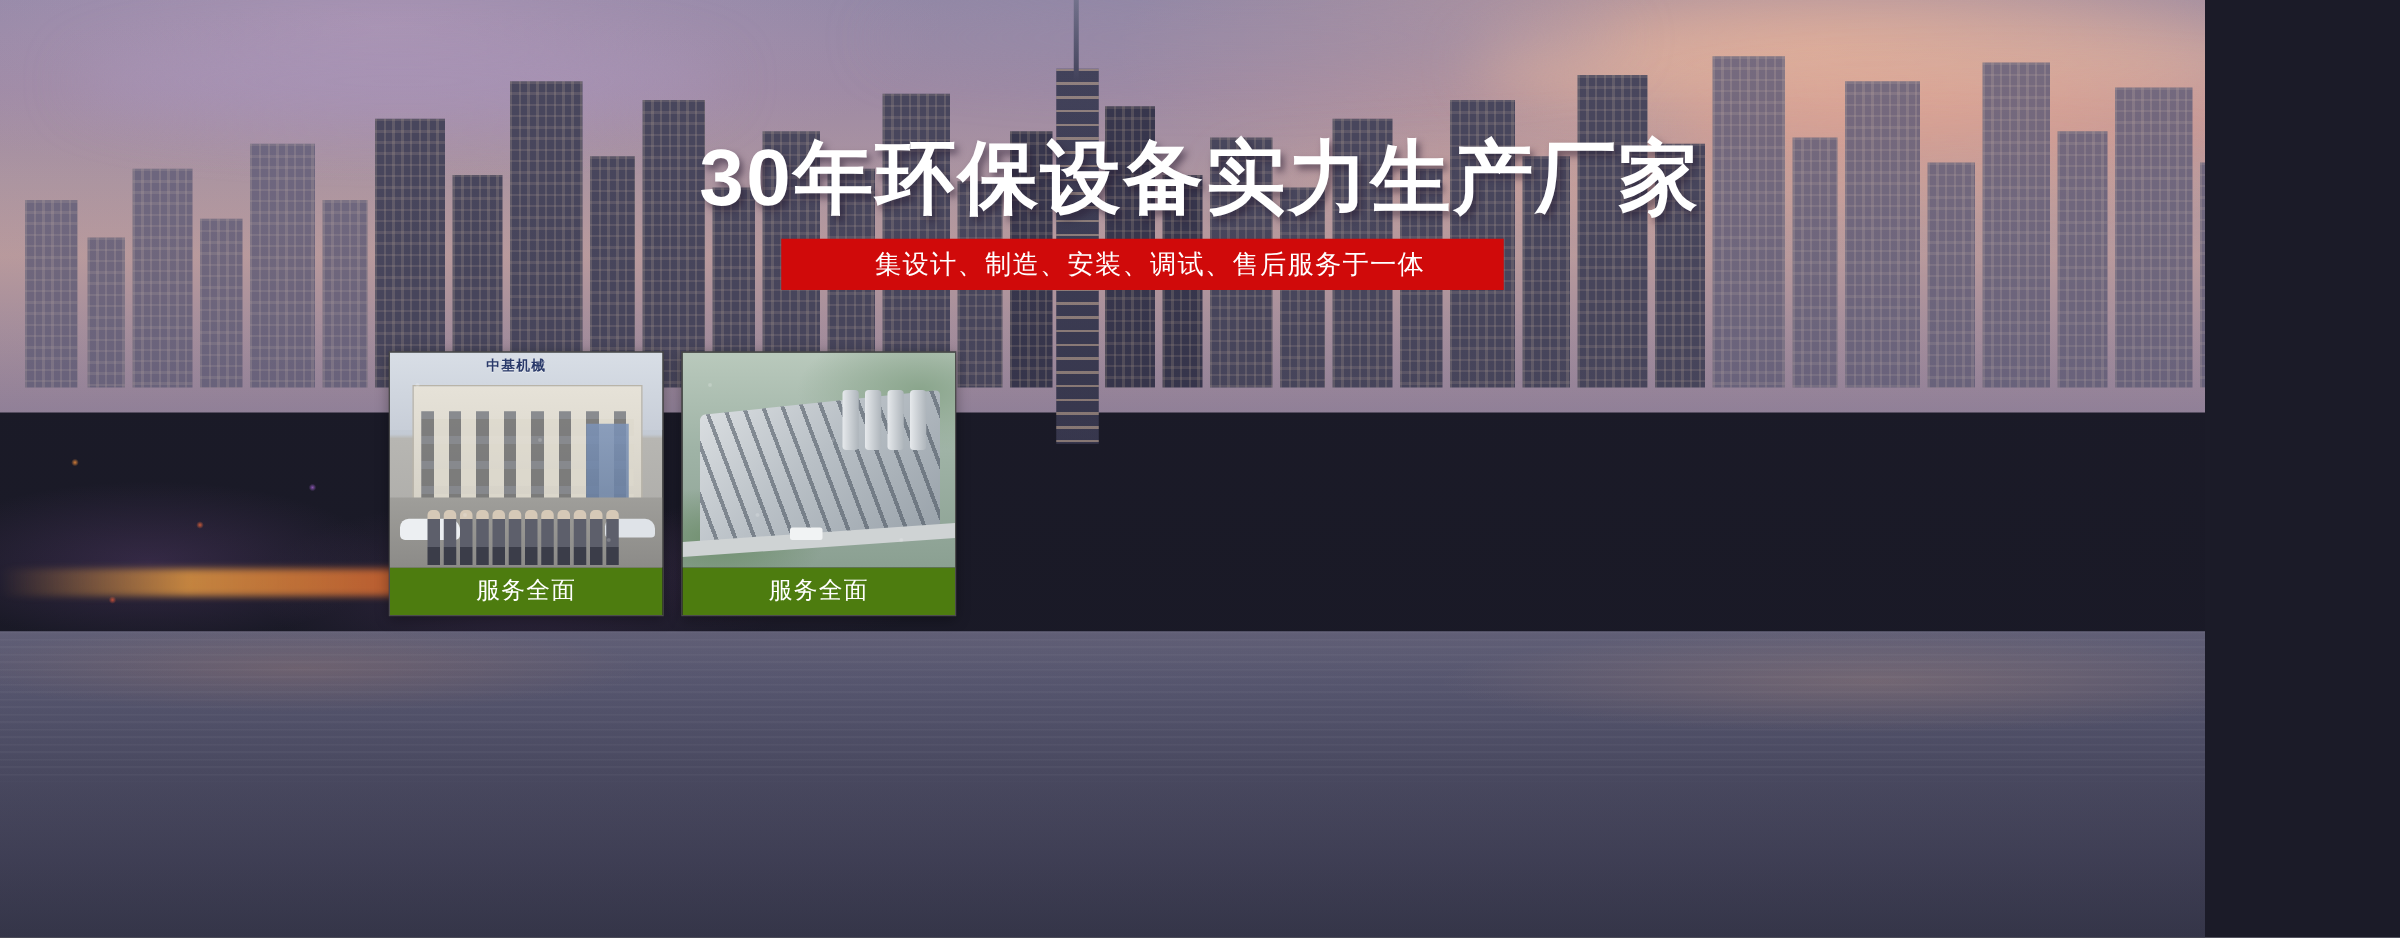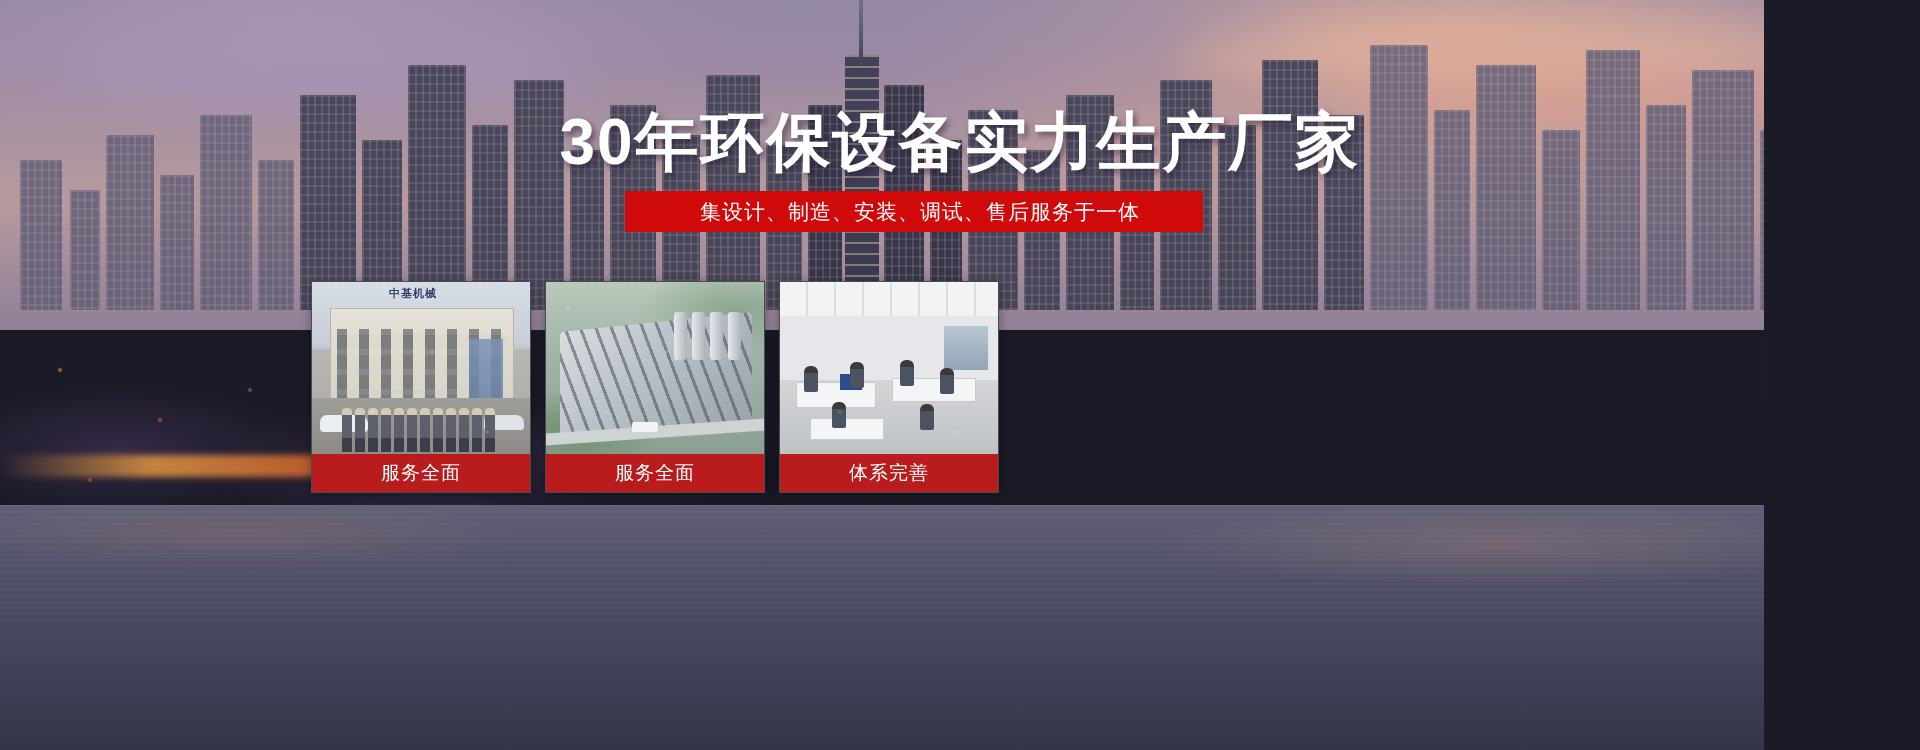--- a/index.html
+++ b/index.html
@@ -144,21 +144,21 @@
     overflow:hidden;
     box-shadow:0 2px 10px rgba(0,0,0,.35);
   }
   .card-photo {
     position:relative;
     height:174px; width:100%;
     overflow:hidden;
   }
   .card-label {
     height:38px; width:100%;
-    background:#b91c1c;
+    background:#4d7c0f;
     color:#fff;
     font-size:19px; line-height:38px;
     text-align:center; letter-spacing:1px;
   }
   .wm {
     position:absolute; inset:0;
     background:
       radial-gradient(circle 9px at 22px 26px, rgba(255,255,255,.20) 0 1px, rgba(255,255,255,0) 2px),
       radial-gradient(circle 9px at 120px 70px, rgba(255,255,255,.18) 0 1px, rgba(255,255,255,0) 2px),
       radial-gradient(circle 9px at 60px 130px, rgba(255,255,255,.18) 0 1px, rgba(255,255,255,0) 2px),
@@ -371,37 +371,17 @@
             <div class="silo s2"></div>
           <div class="silo s3"></div>
             <div class="silo s4"></div>
           <div class="road"></div>
           <div class="truck"></div>
           <div class="wm"></div>
         </div>
         <div class="card-label">服务全面</div>
       </div>
 
-      <div class="card">
-        <div class="card-photo p3">
-          <div class="ceil"></div>
-          <div class="wall"></div>
-          <div class="win"></div>
-          <div class="floor"></div>
-          <div class="desk d1"></div>
-            <div class="desk d2"></div>
-            <div class="desk d3"></div>
-          <div class="mon"></div>
-          <div class="person pa"></div>
-            <div class="person pb"></div>
-          <div class="person pc"></div>
-            <div class="person pd"></div>
-          <div class="person pe"></div>
-            <div class="person pf"></div>
-          <div class="wm"></div>
-        </div>
-        <div class="card-label">体系完善</div>
-      </div>
 
 
     </div>
   </div>
 </div>
 
 </body></html>

